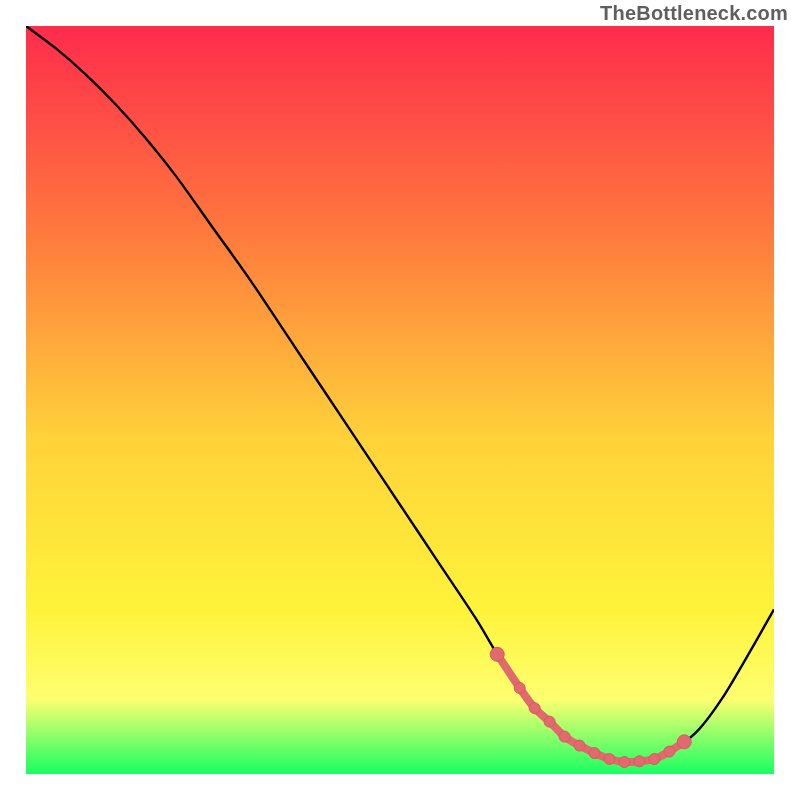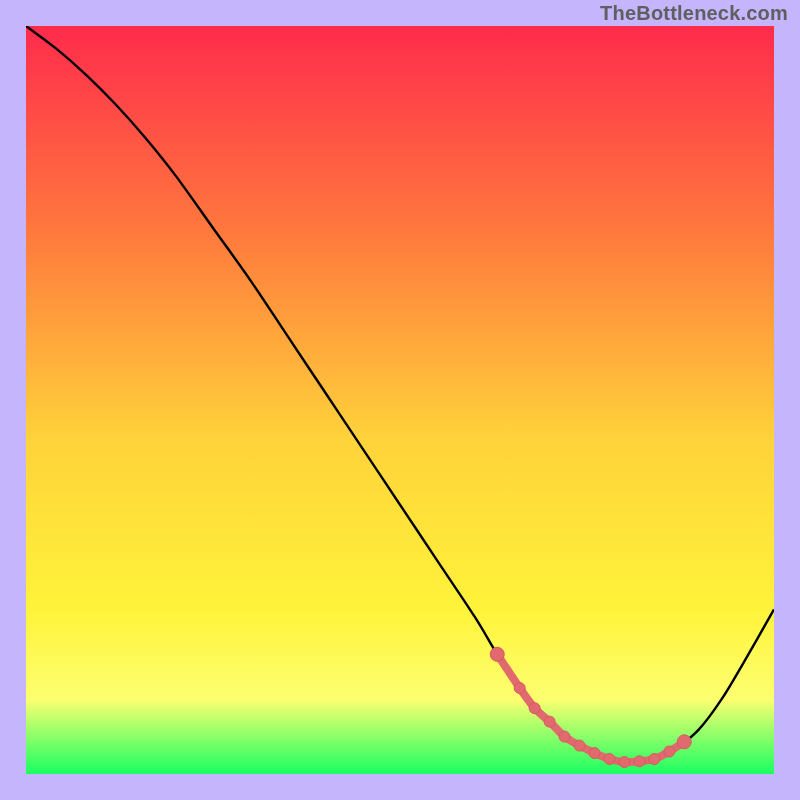--- a/index.html
+++ b/index.html
@@ -10,21 +10,21 @@
     background: #000;
     overflow: hidden;
     font-family: Arial, Helvetica, sans-serif;
   }
   .frame {
     position: absolute;
     left: 0;
     top: 0;
     width: 800px;
     height: 800px;
-    background: #c4b5fd;
+    background: #ffffff;
   }
   .watermark {
     position: absolute;
     top: 2px;
     right: 12px;
     color: #5f5f5f;
     font-size: 20px;
     font-weight: 600;
     letter-spacing: 0.2px;
     user-select: none;

